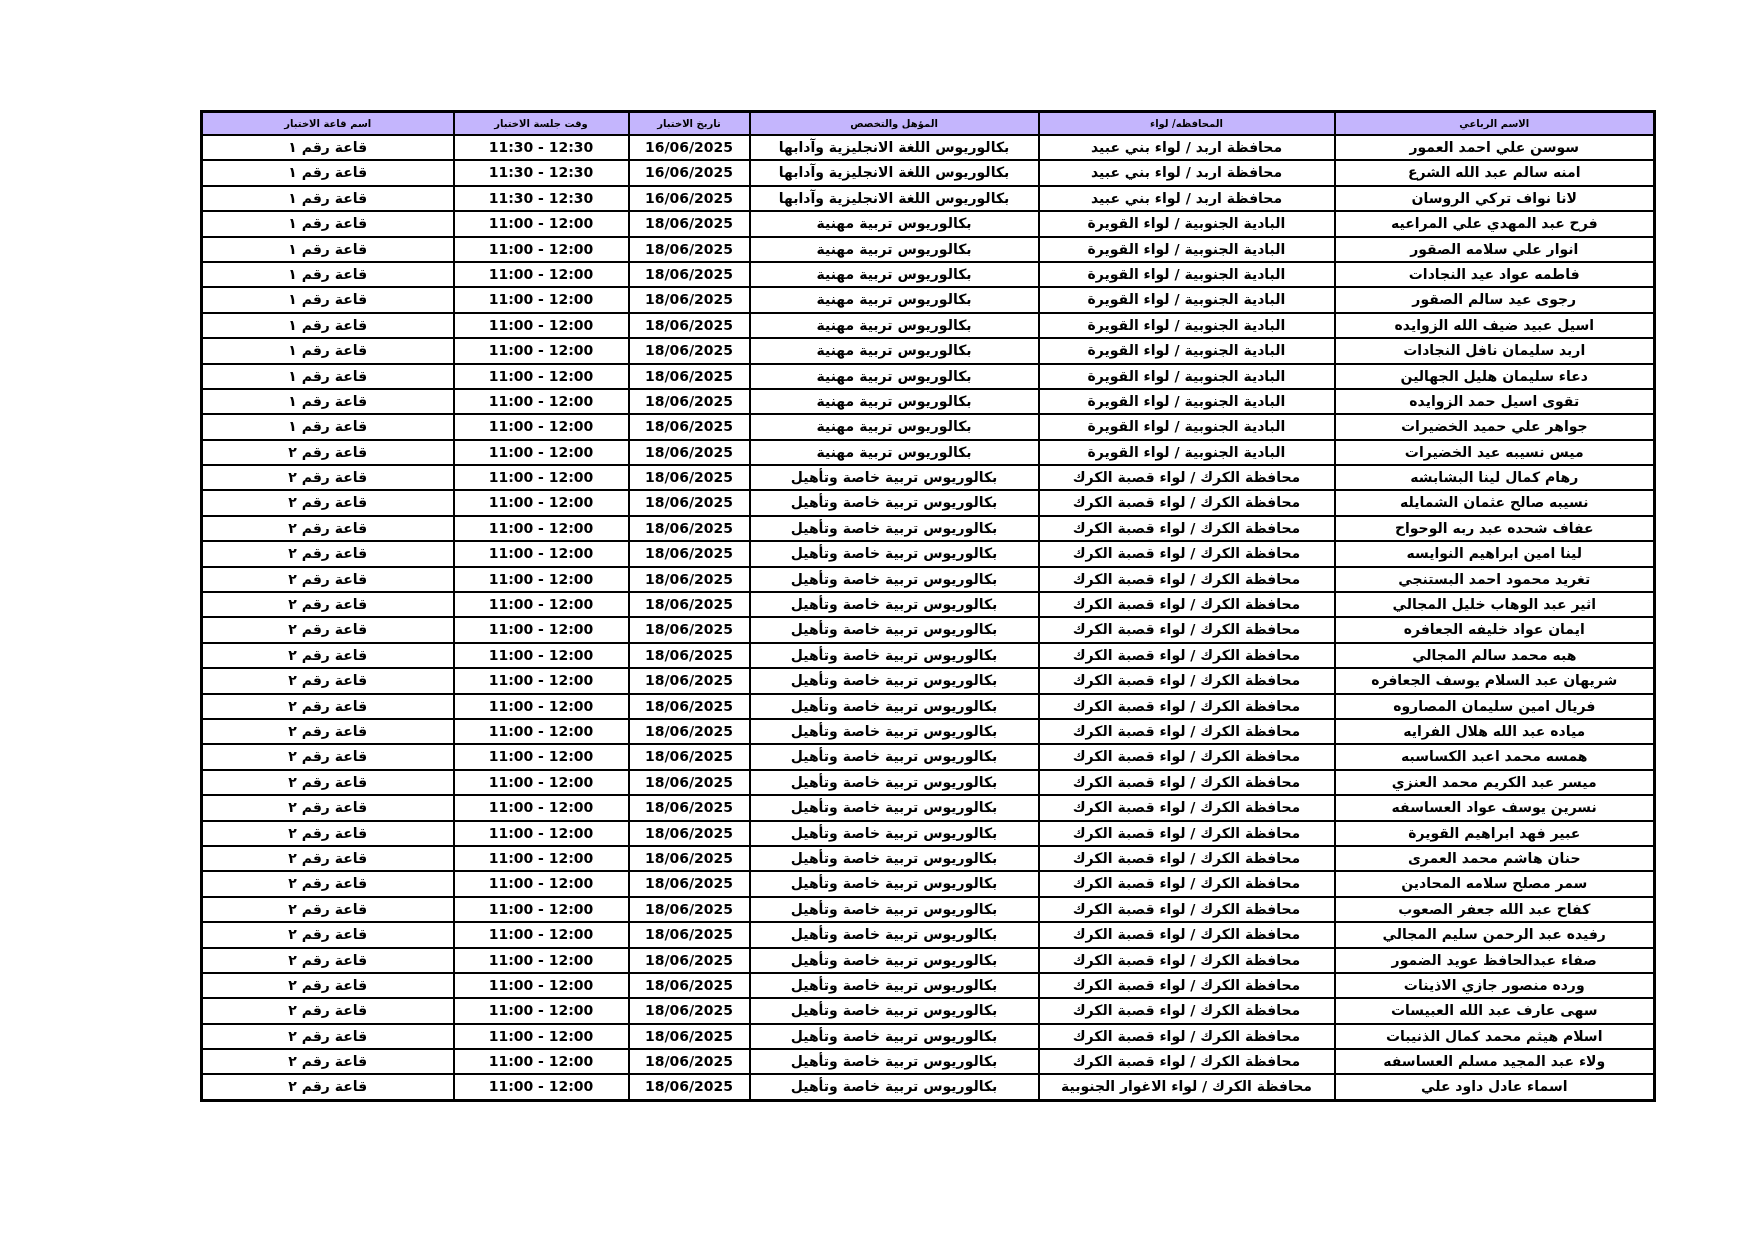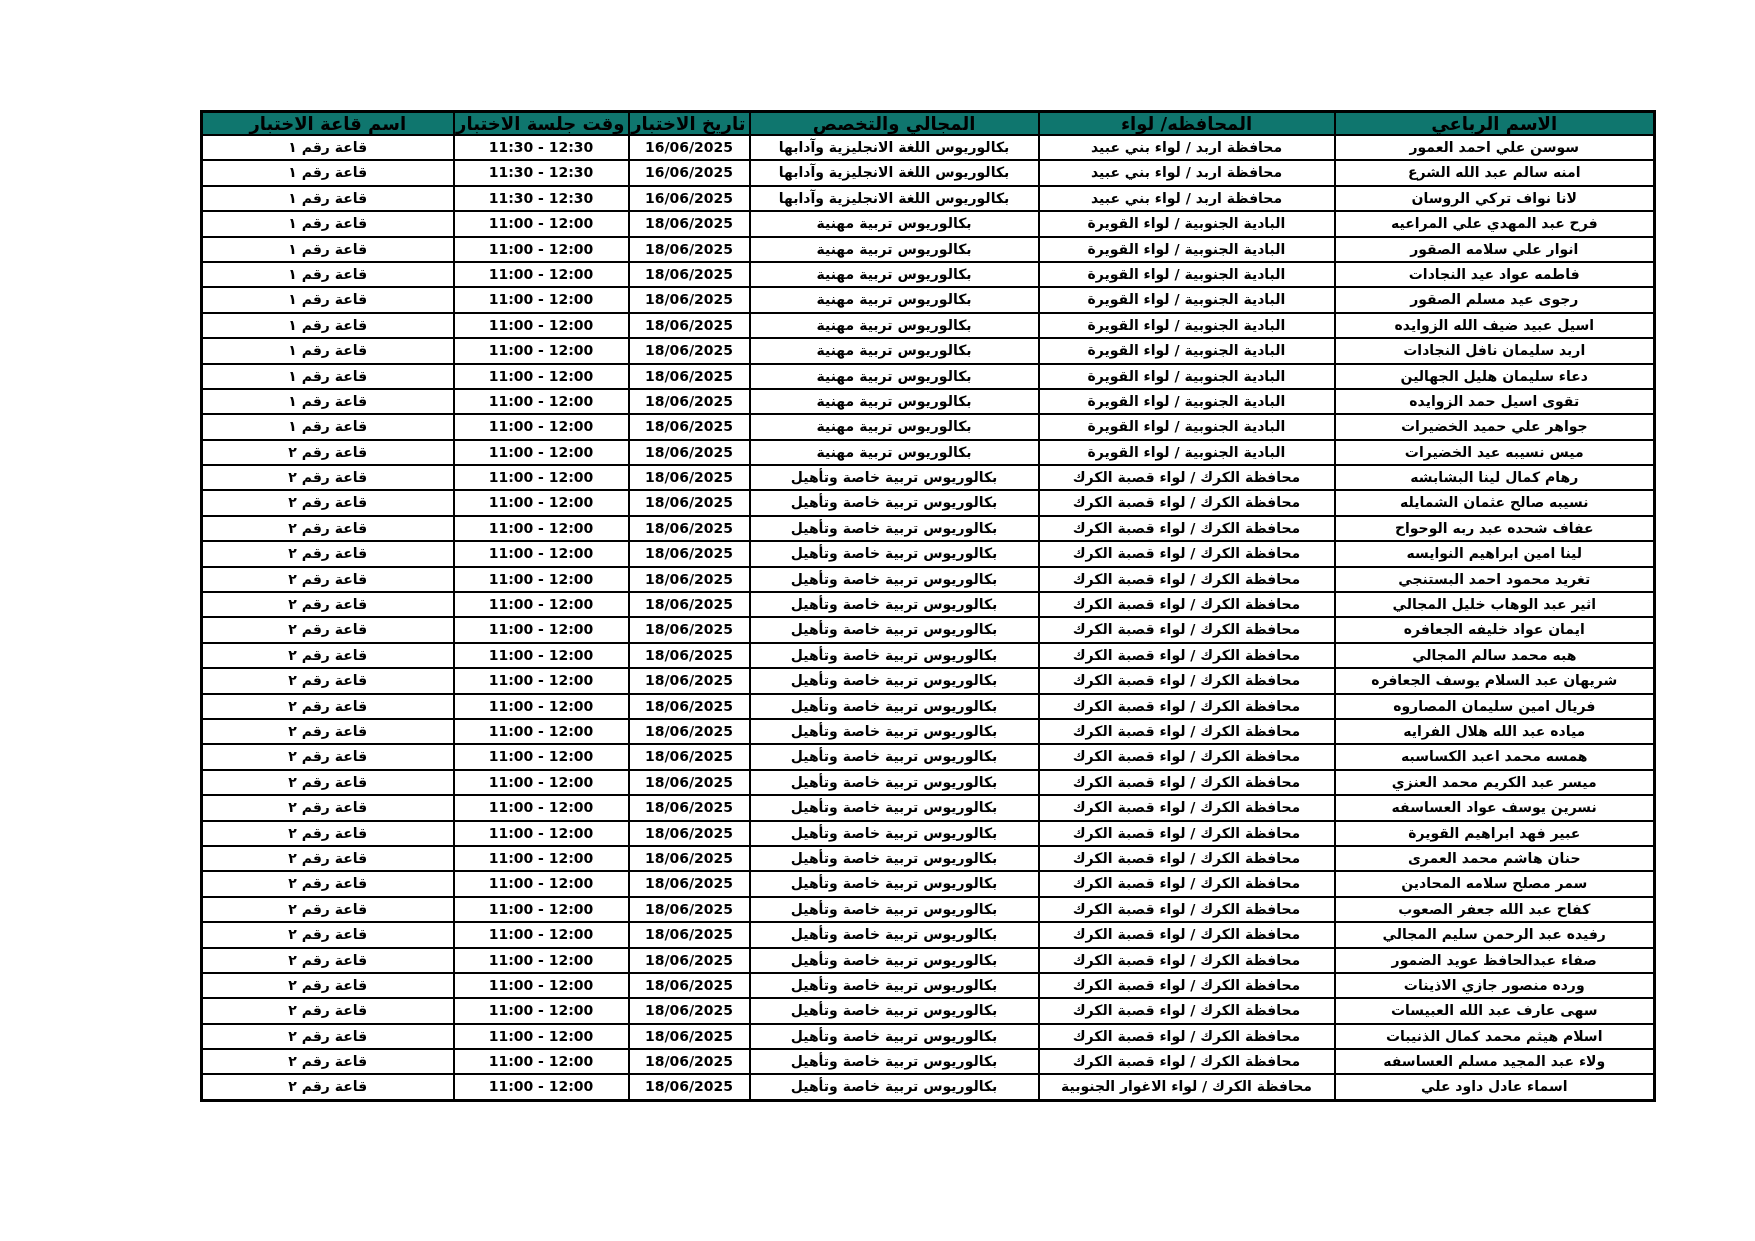--- a/index.html
+++ b/index.html
@@ -31,23 +31,23 @@
     border: 2px solid #000;
     padding: 0 3px;
     text-align: center;
     vertical-align: middle;
     white-space: nowrap;
     overflow: hidden;
     font-weight: bold;
     line-height: 1.1;
   }
   table.exam-table th {
-    background: #0f766e;
+    background: #c4b5fd;
     height: 21px;
-    font-size: 18px;
+    font-size: 10px;
   }
   table.exam-table td {
     height: 23.4px;
     font-size: 14px;
   }
   
   .col-qualification { text-align: right; }
   td.col-exam_date, td.col-exam_time { direction: ltr; font-size: 14.5px; }
   .col-governorate { font-size: 13.5px; }
 </style>
@@ -61,21 +61,21 @@
       <col style="width:296px">
       <col style="width:289px">
       <col style="width:121px">
       <col style="width:175px">
       <col style="width:252px">
     </colgroup>
     <thead>
       <tr id="header-row">
           <th class="col-name">الاسم الرباعي</th>
           <th class="col-governorate">المحافظه/ لواء</th>
-          <th class="col-qualification">المجالي والتخصص</th>
+          <th class="col-qualification">المؤهل والتخصص</th>
           <th class="col-exam_date">تاريخ الاختبار</th>
           <th class="col-exam_time">وقت جلسة الاختبار</th>
           <th class="col-exam_hall">اسم قاعة الاختبار</th>
         </tr>
     </thead>
     <tbody id="table-body">
         <tr>
           <td class="col-name">سوسن علي احمد العمور</td>
           <td class="col-governorate">محافظة اربد / لواء بني عبيد</td>
           <td class="col-qualification">بكالوريوس اللغة الانجليزية وآدابها</td>
@@ -117,21 +117,21 @@
         </tr>
         <tr>
           <td class="col-name">فاطمه عواد عيد النجادات</td>
           <td class="col-governorate">البادية الجنوبية / لواء القويرة</td>
           <td class="col-qualification">بكالوريوس تربية مهنية</td>
           <td class="col-exam_date">18/06/2025</td>
           <td class="col-exam_time">11:00 - 12:00</td>
           <td class="col-exam_hall">قاعة رقم ١</td>
         </tr>
         <tr>
-          <td class="col-name">رجوى عيد مسلم الصقور</td>
+          <td class="col-name">رجوى عيد سالم الصقور</td>
           <td class="col-governorate">البادية الجنوبية / لواء القويرة</td>
           <td class="col-qualification">بكالوريوس تربية مهنية</td>
           <td class="col-exam_date">18/06/2025</td>
           <td class="col-exam_time">11:00 - 12:00</td>
           <td class="col-exam_hall">قاعة رقم ١</td>
         </tr>
         <tr>
           <td class="col-name">اسيل عبيد ضيف الله الزوايده</td>
           <td class="col-governorate">البادية الجنوبية / لواء القويرة</td>
           <td class="col-qualification">بكالوريوس تربية مهنية</td>

